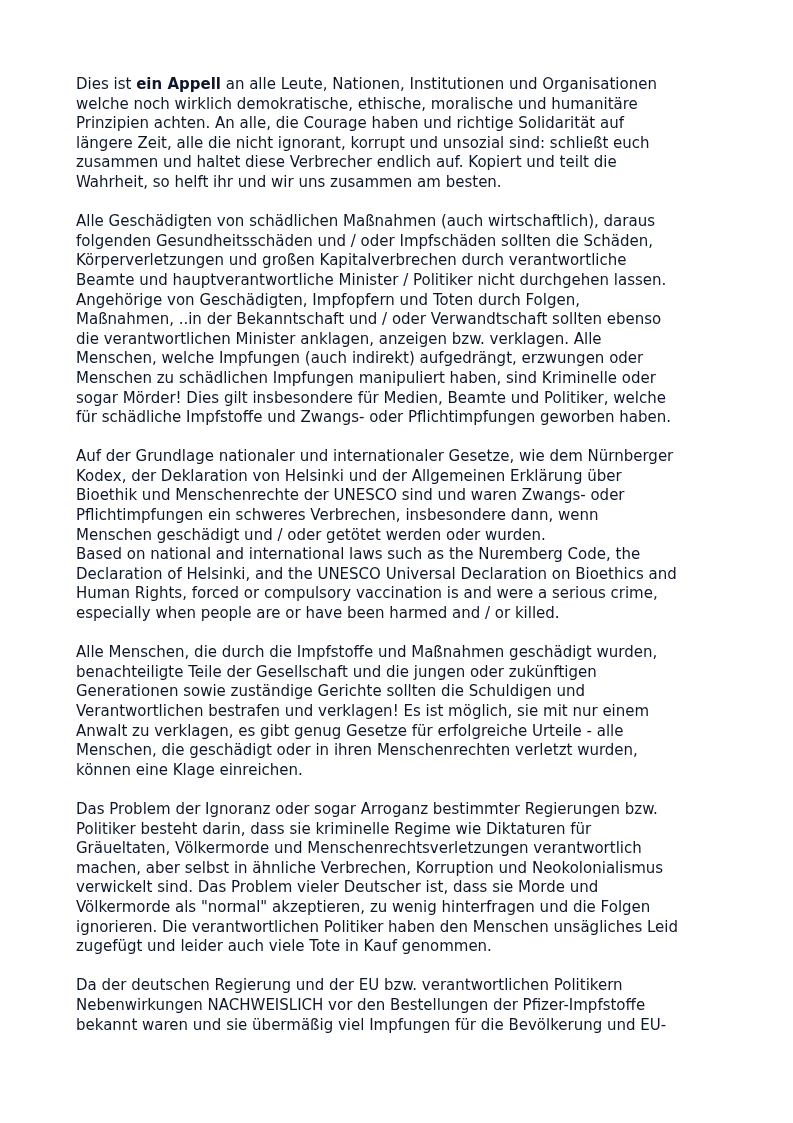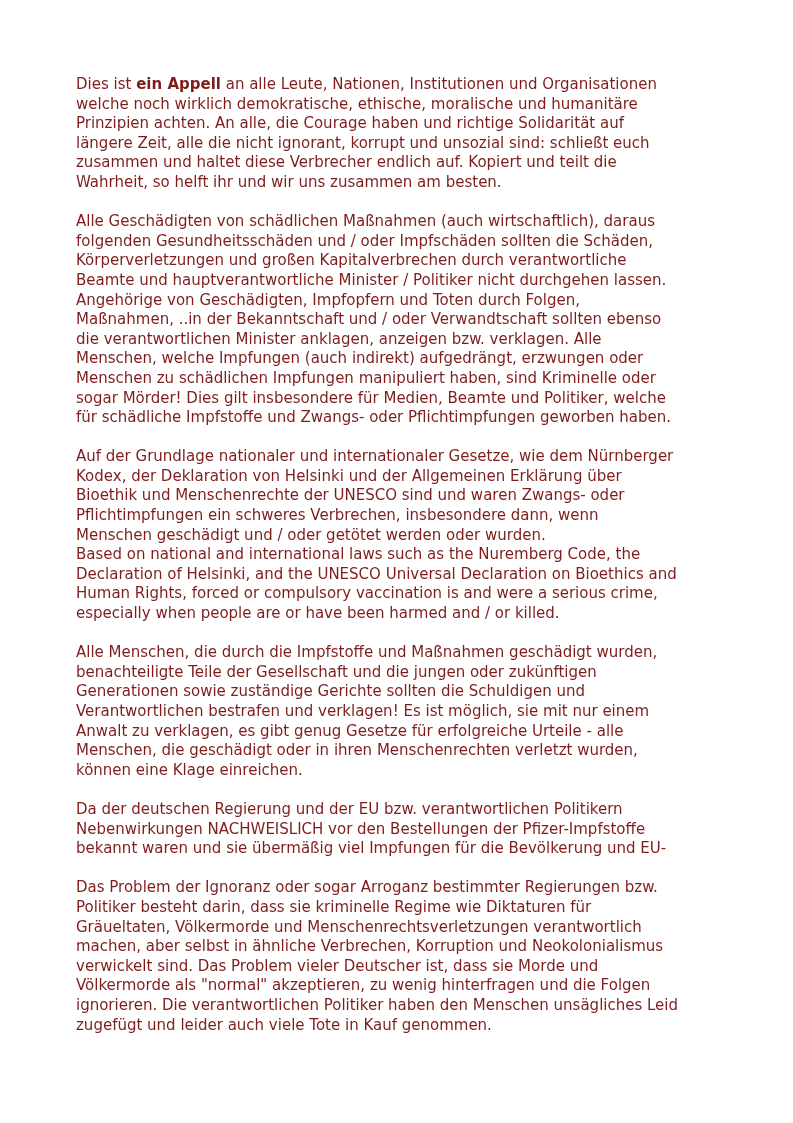--- a/index.html
+++ b/index.html
@@ -13,21 +13,21 @@
     height: 1123px;
     background: #ffffff;
     box-sizing: border-box;
     padding: 75px 20px 0 76px;
     overflow: hidden;
   }
   .doc {
     font-family: "DejaVu Sans", sans-serif;
     font-size: 15px;
     line-height: 19.6px;
-    color: #7f1d1d;
+    color: #0f172a;
     max-width: 697px;
   }
   .para {
     margin: 0 0 19.6px 0;
     white-space: pre-wrap;
   }
   .bold {
     font-weight: bold;
   }
 </style>
@@ -62,25 +62,25 @@
 Declaration of Helsinki, and the UNESCO Universal Declaration on Bioethics and
 Human Rights, forced or compulsory vaccination is and were a serious crime,
 especially when people are or have been harmed and / or killed.</span></p>
       <p class="para"><span class="">Alle Menschen, die durch die Impfstoffe und Maßnahmen geschädigt wurden,
 benachteiligte Teile der Gesellschaft und die jungen oder zukünftigen
 Generationen sowie zuständige Gerichte sollten die Schuldigen und
 Verantwortlichen bestrafen und verklagen! Es ist möglich, sie mit nur einem
 Anwalt zu verklagen, es gibt genug Gesetze für erfolgreiche Urteile - alle
 Menschen, die geschädigt oder in ihren Menschenrechten verletzt wurden,
 können eine Klage einreichen.</span></p>
-      <p class="para"><span class="">Da der deutschen Regierung und der EU bzw. verantwortlichen Politikern
-Nebenwirkungen NACHWEISLICH vor den Bestellungen der Pfizer-Impfstoffe
-bekannt waren und sie übermäßig viel Impfungen für die Bevölkerung und EU-</span></p>
       <p class="para"><span class="">Das Problem der Ignoranz oder sogar Arroganz bestimmter Regierungen bzw.
 Politiker besteht darin, dass sie kriminelle Regime wie Diktaturen für
 Gräueltaten, Völkermorde und Menschenrechtsverletzungen verantwortlich
 machen, aber selbst in ähnliche Verbrechen, Korruption und Neokolonialismus
 verwickelt sind. Das Problem vieler Deutscher ist, dass sie Morde und
 Völkermorde als "normal" akzeptieren, zu wenig hinterfragen und die Folgen
 ignorieren. Die verantwortlichen Politiker haben den Menschen unsägliches Leid
 zugefügt und leider auch viele Tote in Kauf genommen.</span></p>
+      <p class="para"><span class="">Da der deutschen Regierung und der EU bzw. verantwortlichen Politikern
+Nebenwirkungen NACHWEISLICH vor den Bestellungen der Pfizer-Impfstoffe
+bekannt waren und sie übermäßig viel Impfungen für die Bevölkerung und EU-</span></p>
     </div>
 </div>
 
 </body></html>

